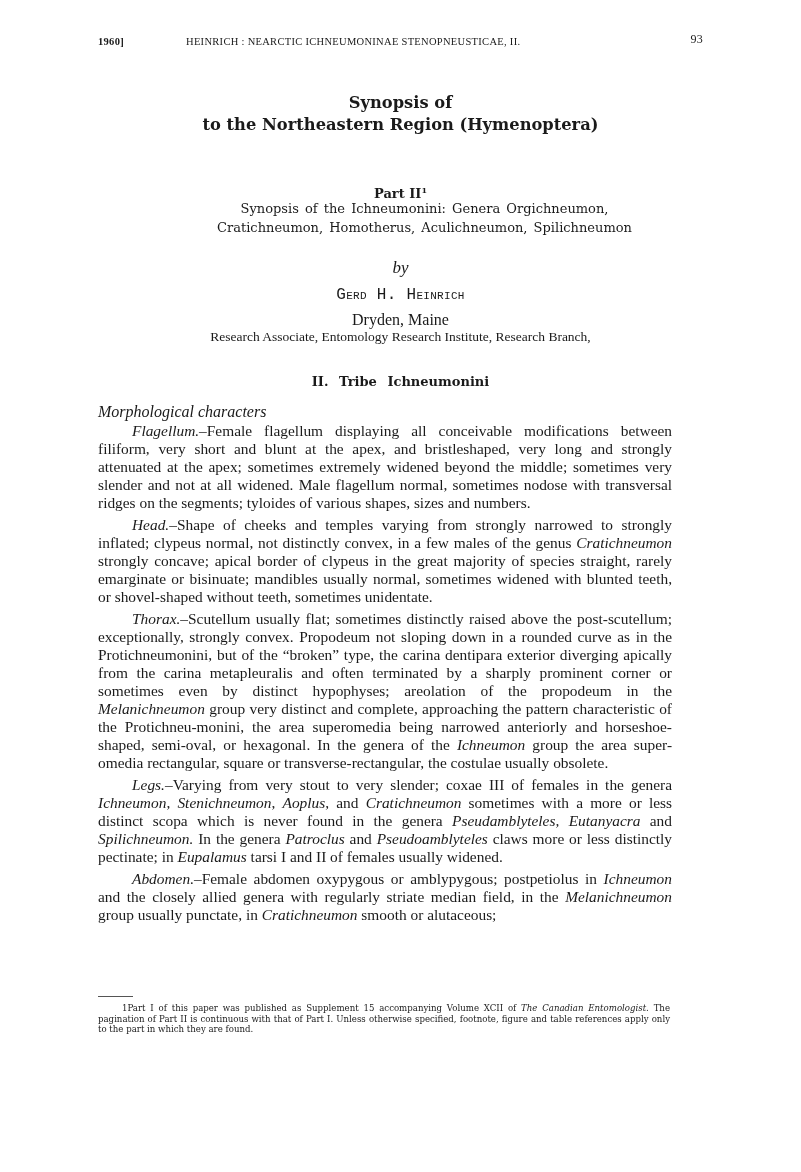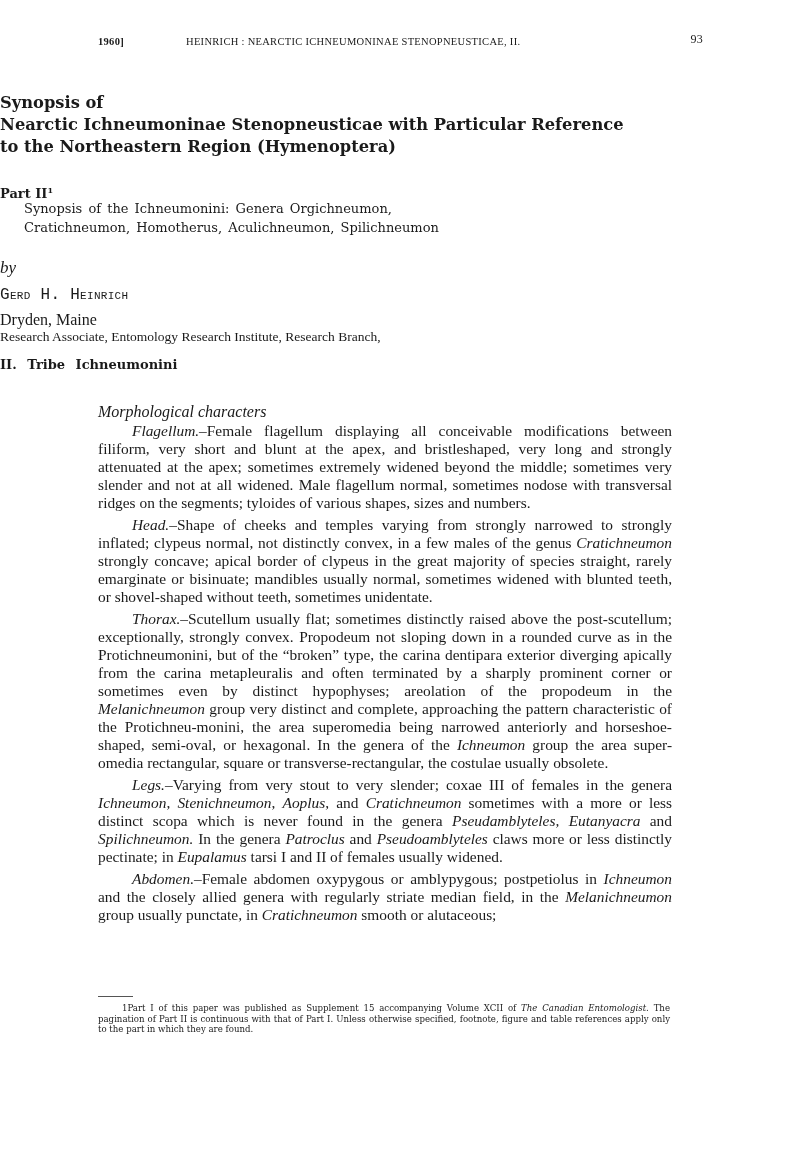--- a/index.html
+++ b/index.html
@@ -1,49 +1,48 @@
 <!DOCTYPE html>
 <html><head>
 <meta charset="utf-8">
 <style>
   html, body { margin:0; padding:0; background:#fff; }
   body { width:801px; height:1172px; position:relative; overflow:hidden; color:#1a1a1a; }
   .running-head { position:absolute; top:34px; left:98px; width:605px; height:20px; font-family:"Liberation Serif", serif; font-size:10.5px; letter-spacing:0.3px; }
   .running-head .year { position:absolute; left:0; top:2px; font-weight:bold; }
   .running-head .title { position:absolute; left:88px; top:2px; }
   .running-head .pageno { position:absolute; right:0; top:-2px; font-size:12px; }
-  .center { position:absolute; left:0; width:801px; text-align:left; }
+  .center { position:absolute; left:0; width:801px; text-align:center; }
   .main-title { top:92px; font-family:"DejaVu Serif", serif; font-weight:bold; font-size:16.3px; line-height:22px; }
   .part { top:185px; font-family:"DejaVu Serif", serif; font-weight:bold; font-size:13px; }
   .part sup { font-size:8px; }
   .subtitle { top:199px; font-family:"DejaVu Serif", serif; font-weight:normal; font-size:13px; line-height:19px; word-spacing:2px;margin-left:24px; }
   .by { top:258px; font-family:"Liberation Serif", serif; font-style:italic; font-size:17px; }
   .author { top:286px; font-family:Liberation Mono, monospace; font-size:16px; font-variant:small-caps; letter-spacing:0.3px; }
   .loc { top:311px; font-family:"Liberation Serif", serif; font-size:16px; }
   .affil { top:329px; font-family:"Liberation Serif", serif; font-size:13.5px; line-height:16px; }
-  .tribe { top:357px; font-family:"DejaVu Serif", serif; font-weight:bold; font-size:13px; word-spacing:6px; }
+  .tribe { top:374px; font-family:"DejaVu Serif", serif; font-weight:bold; font-size:13px; word-spacing:6px; }
   .body { position:absolute; left:98px; width:574px; font-family:"Liberation Serif", serif; font-size:15.4px; line-height:18px; text-align:justify; }
   .section-head { position:absolute; left:98px; top:403px; font-family:"Liberation Serif", serif; font-style:italic; font-size:16px; }
   .para { margin:0 0 4px 0; text-indent:34px; }
   .para i { font-style:italic; }
   .rule { position:absolute; left:98px; top:996px; width:35px; border-top:1px solid #555; }
   .footnote { position:absolute; left:98px; top:1003px; width:572px; font-family:"DejaVu Serif", serif; font-size:8.6px; line-height:10.5px; text-align:justify; text-indent:24px; }
 </style>
 </head>
 <body>
 
 <div class="running-head">
   <span class="year">1960]</span>
   <span class="title">HEINRICH : NEARCTIC ICHNEUMONINAE STENOPNEUSTICAE, II.</span>
   <span class="pageno">93</span>
 </div>
 
 <div class="center main-title">
   <div>Synopsis of</div>
-  <div>Nearctic Ichneumoninae Stenopneusticae with Particular Reference</div>
   <div>to the Northeastern Region (Hymenoptera)</div>
 </div>
 
 <div class="center part">
   <span>Part II</span><sup>1</sup>
 </div>
 
 <div class="center subtitle">
   <div>Synopsis of the Ichneumonini: Genera Orgichneumon,</div>
   <div>Cratichneumon, Homotherus, Aculichneumon, Spilichneumon</div>

